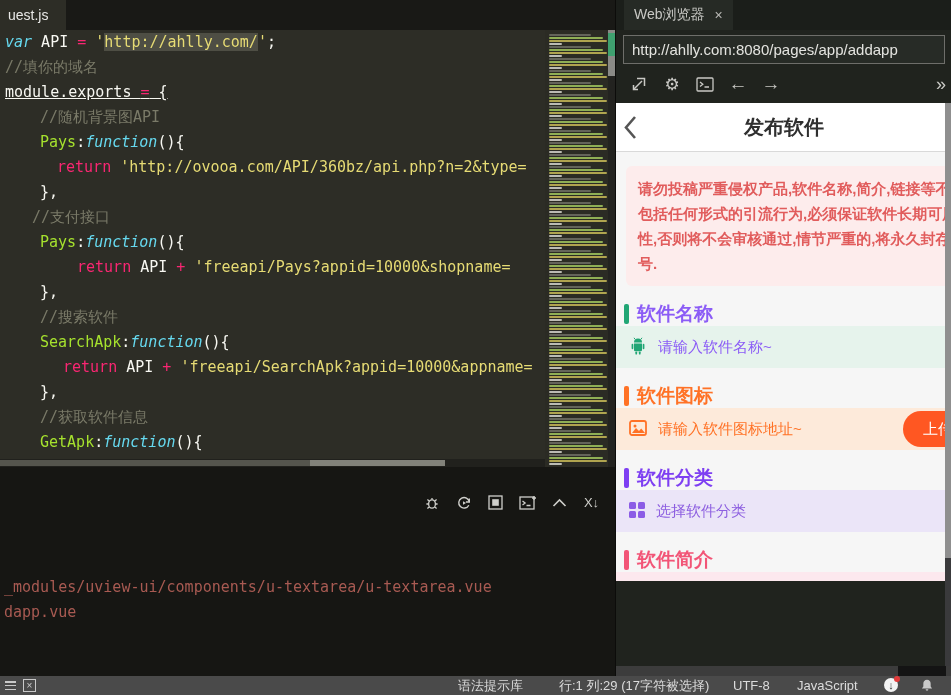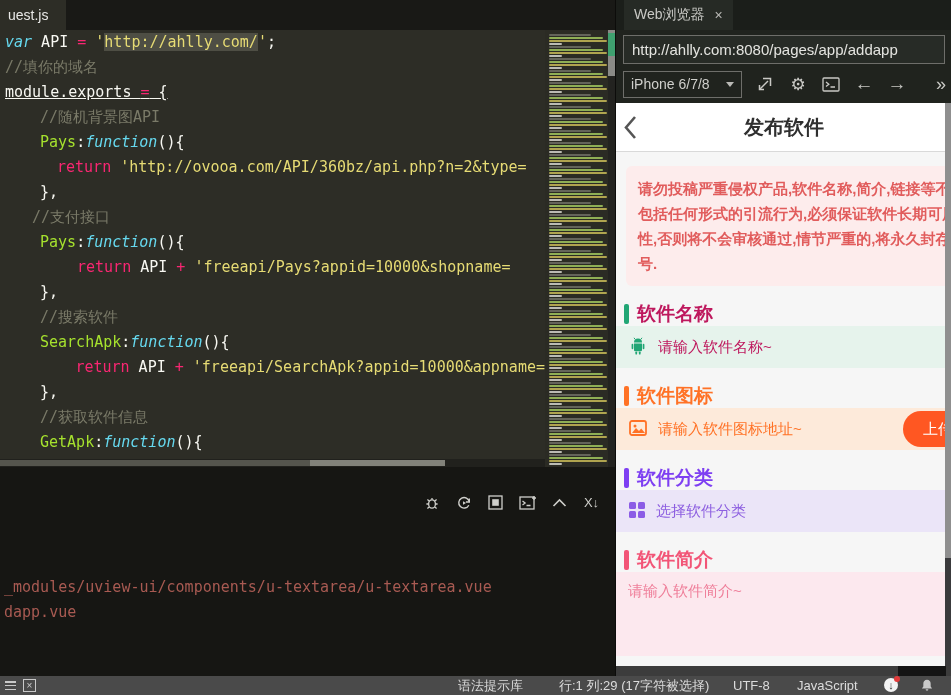--- a/index.html
+++ b/index.html
@@ -50,34 +50,34 @@
   .p-tab { position:absolute; left:8px; top:0; height:30px; display:flex; align-items:center; gap:10px; padding:0 10px; background:#262a25; color:#c9c9c5; font-size:14px; }
   .p-tab .x { color:#b9b9b5; font-size:14px; }
   .urlbar { position:absolute; left:7px; top:35px; width:322px; height:29px; background:#272b26; border:1px solid #6e6e6a; color:#e4e4e0; font-size:15px; font-family:"Liberation Sans", sans-serif; padding:0 8px; }
   .p-tools { position:absolute; left:0; top:68px; width:336px; height:32px; display:flex; align-items:center; }
   .device { width:119px; height:27px; margin-left:7px; border:1px solid #6e6e6a; color:#cfcfcb; font-size:14px; display:flex; align-items:center; padding:0 7px; justify-content:space-between; }
   .caret-down { width:0; height:0; border-left:4px solid transparent; border-right:4px solid transparent; border-top:5px solid #b9b9b5; }
   .pt-icon { width:20px; height:20px; margin-left:13px; display:flex; align-items:center; justify-content:center; color:#c9c9c5; font-size:17px; }
   .pt-arrow { font-size:19px; }
   .overflow-btn { position:absolute; right:6px; top:6px; color:#c9c9c5; font-size:18px; }
   
-  .preview { position:absolute; left:0; top:103px; width:336px; height:563px; background:#f6f6f6; overflow:hidden; }
+  .preview { position:absolute; left:0; top:103px; width:336px; height:478px; background:#f6f6f6; overflow:hidden; }
   .pv-inner { position:absolute; left:0; top:0; width:375px; }
   .pv-header { position:relative; height:49px; background:#ffffff; border-bottom:1px solid #d9d9d9; }
   .pv-back { position:absolute; left:6px; top:11px; }
   .pv-title { position:absolute; left:0; top:0; width:336px; text-align:center; line-height:49px; font-size:20px; font-weight:bold; color:#2f2f2f; }
   .warnbox { margin:14px 10px 0 10px; background:#fdecec; border-radius:6px; padding:10px 12px; color:#e15c5c; font-size:15px; line-height:25px; font-weight:bold; }
   .sec-h { display:flex; align-items:center; gap:8px; margin:15px 0 0 8px; height:25px; }
   .sec-bar { width:5px; height:20px; border-radius:2px; }
   .sec-title { font-size:19px; font-weight:bold; }
   .sec-row { position:relative; height:42px; display:flex; align-items:center; gap:10px; padding-left:12px; font-size:15px; }
   .sec-row.textarea { height:84px; align-items:flex-start; padding-top:10px; }
   .upload-btn { position:absolute; left:287px; top:3px; width:100px; height:36px; background:#ff5722; color:#fff; font-size:15px; border:none; border-radius:18px; }
   
-  .c-green { color:#be185d; } .bg-green-bar { background:#21a675; } .bg-green { background:#e6f3ec; }
+  .c-green { color:#8b5cf6; } .bg-green-bar { background:#21a675; } .bg-green { background:#e6f3ec; }
   .c-orange { color:#ff7226; } .bg-orange-bar { background:#ff7226; } .bg-orange { background:#fdeada; }
   .c-purple { color:#7e3ff2; } .bg-purple-bar { background:#7e3ff2; } .bg-purple { background:#ebe5f8; }
   .ph-purple { color:#8d5fe0; }
   .c-pink { color:#f25577; } .bg-pink-bar { background:#f25577; } .bg-pink { background:#fce8ee; }
   .ph-pink { color:#ef7f9a; }
   
   .pv-vscroll { position:absolute; right:0; top:103px; width:6px; height:563px; background:#3a3a3c; }
   .pv-vscroll .thumb { position:absolute; top:0; left:0; width:6px; height:455px; background:#8f8f8f; }
   .pv-hscroll { position:absolute; left:0; top:666px; width:336px; height:10px; background:#3c3c3c; }
   .pv-hscroll .thumb { position:absolute; left:282px; top:0; width:48px; height:10px; background:#141414; }
@@ -107,21 +107,21 @@
       <div class="code-line" style="padding-left: 40px;"><span class="tk-com">//随机背景图API</span></div>
       <div class="code-line" style="padding-left: 40px;"><span class="tk-fn">Pays</span><span class="tk-id">:</span><span class="tk-kw">function</span><span class="tk-id">(){</span></div>
       <div class="code-line" style="padding-left: 57px;"><span class="tk-op">return</span><span class="tk-id"> </span><span class="tk-str">'http://ovooa.com/API/360bz/api.php?n=2&amp;type=</span></div>
       <div class="code-line" style="padding-left: 40px;"><span class="tk-id">},</span></div>
       <div class="code-line" style="padding-left: 32px;"><span class="tk-com">//支付接口</span></div>
       <div class="code-line" style="padding-left: 40px;"><span class="tk-fn">Pays</span><span class="tk-id">:</span><span class="tk-kw">function</span><span class="tk-id">(){</span></div>
       <div class="code-line" style="padding-left: 77px;"><span class="tk-op">return</span><span class="tk-id"> API </span><span class="tk-op">+</span><span class="tk-id"> </span><span class="tk-str">'freeapi/Pays?appid=10000&amp;shopname=</span></div>
       <div class="code-line" style="padding-left: 40px;"><span class="tk-id">},</span></div>
       <div class="code-line" style="padding-left: 40px;"><span class="tk-com">//搜索软件</span></div>
       <div class="code-line" style="padding-left: 40px;"><span class="tk-fn">SearchApk</span><span class="tk-id">:</span><span class="tk-kw">function</span><span class="tk-id">(){</span></div>
-      <div class="code-line" style="padding-left: 63px; text-align: right;"><span class="tk-op">return</span><span class="tk-id"> API </span><span class="tk-op">+</span><span class="tk-id"> </span><span class="tk-str">'freeapi/SearchApk?appid=10000&amp;appname=</span></div>
+      <div class="code-line" style="padding-left: 63px;"><span class="tk-op">return</span><span class="tk-id"> API </span><span class="tk-op">+</span><span class="tk-id"> </span><span class="tk-str">'freeapi/SearchApk?appid=10000&amp;appname=</span></div>
       <div class="code-line" style="padding-left: 40px;"><span class="tk-id">},</span></div>
       <div class="code-line" style="padding-left: 40px;"><span class="tk-com">//获取软件信息</span></div>
       <div class="code-line" style="padding-left: 40px;"><span class="tk-fn">GetApk</span><span class="tk-id">:</span><span class="tk-kw">function</span><span class="tk-id">(){</span></div>
     </div>
 
   <div class="minimap" id="minimap">
       <div class="mm-line mm-com" style="width: 42px;"></div>
       <div class="mm-line mm-fn" style="width: 54px;"></div>
       <div class="mm-line mm-str" style="width: 58px;"></div>
       <div class="mm-line mm-id" style="width: 13px;"></div>
@@ -319,24 +319,20 @@
     <div class="p-tabbar">
       <div class="p-tab">
         <span>Web浏览器</span>
         <span class="x">×</span>
       </div>
     </div>
 
     <input class="urlbar" readonly="" value="http://ahlly.com:8080/pages/app/addapp" style="">
 
     <div class="p-tools">
-      <div class="device">
-        <span>iPhone 6/7/8</span>
-        <span class="caret-down"></span>
-      </div>
       <span class="pt-icon">
         <svg width="16" height="16" viewBox="0 0 16 16" fill="none" stroke="#c9c9c5" stroke-width="1.5">
             <path d="M6 2.5h7.5V10"></path>
             <path d="M11 5 2.5 13.5"></path>
             <path d="M2.5 9v4.5H7"></path>
           </svg>
       </span>
       <span class="pt-icon">⚙</span>
       <span class="pt-icon">
         <svg width="18" height="15" viewBox="0 0 18 15" fill="none" stroke="#c9c9c5" stroke-width="1.3">

